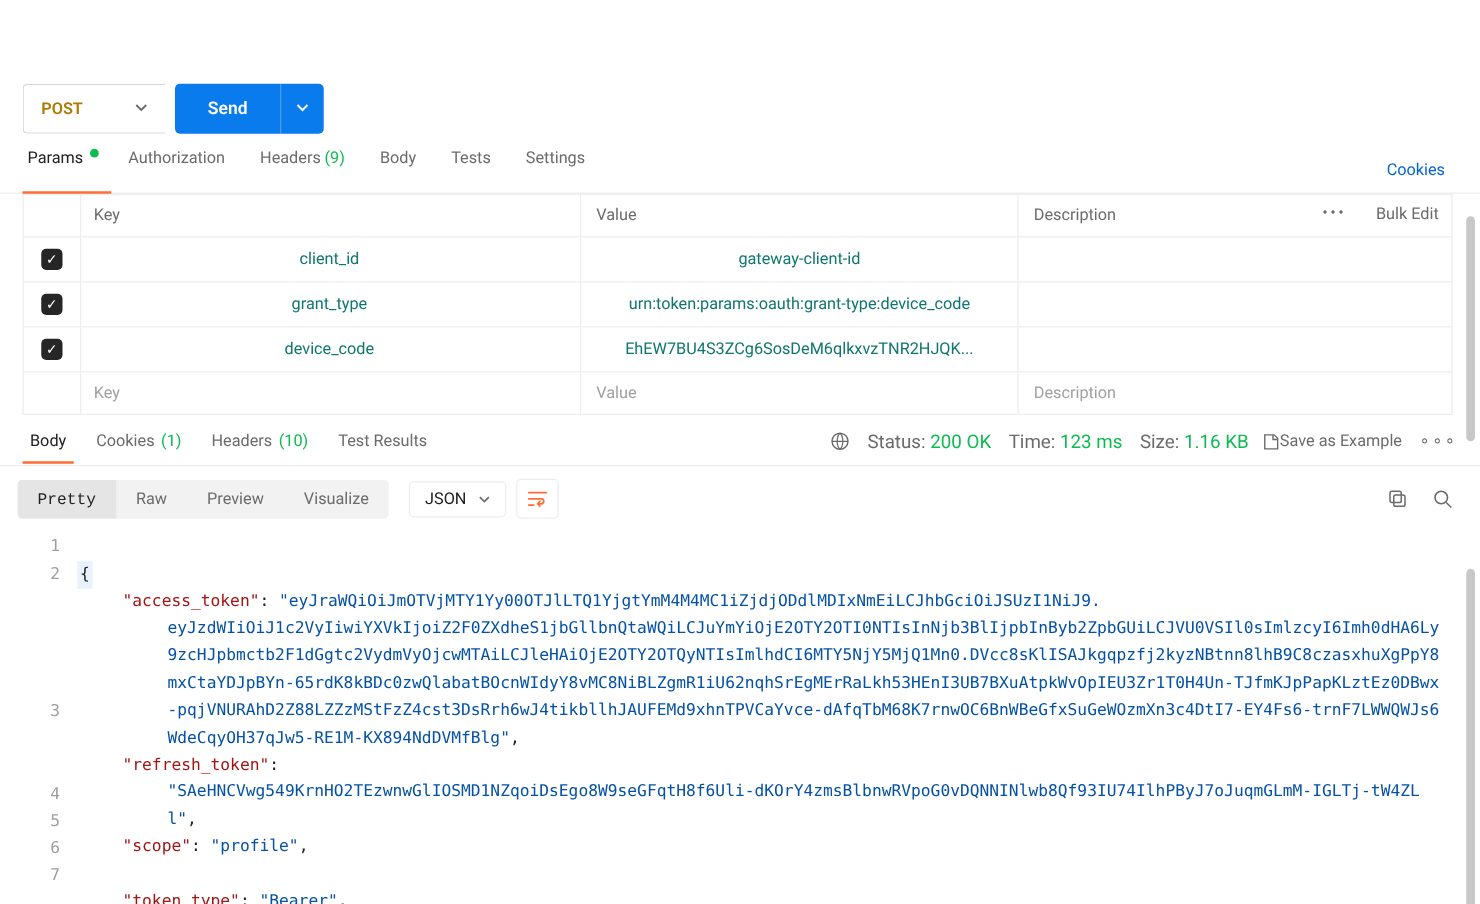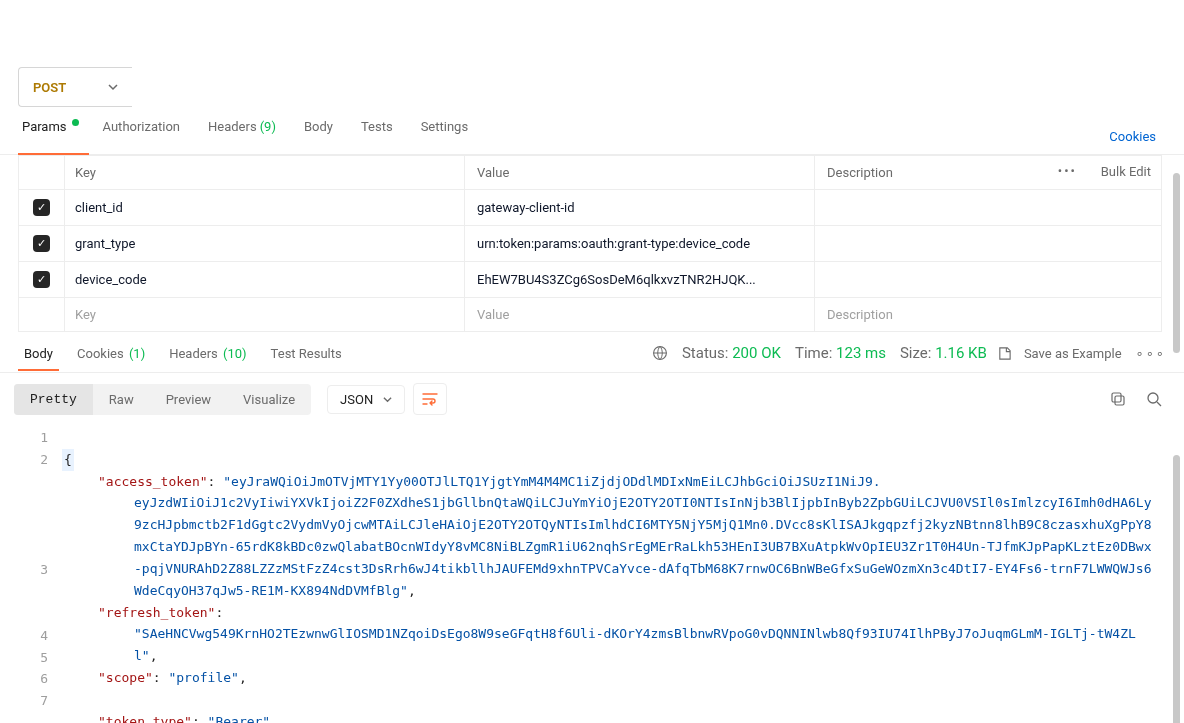--- a/index.html
+++ b/index.html
@@ -27,38 +27,38 @@
   .tab .count { color: #0cbb52; margin-left: 3px; }
   .tabs .spacer { flex: 1; }
   .cookies-link { color: #0265d2; font-size: 13px; padding-right: 10px; }
 
   
   .ptable { width: calc(100% - 40px); margin-left: 18px; border-collapse: collapse; }
   .ptable th, .ptable td { border: 1px solid #ededed; text-align: left; font-weight: 400; color: #6b6b6b; font-size: 13px; padding: 9px 12px; }
   .ptable th.keycol, .ptable td.keycol { width: 400px; padding-left: 10px; }
   .ptable th.valcol, .ptable td.valcol { width: 350px; }
   .ptable th.desc-head { position: relative; }
-  .ptable td.body-val { color: #0f172a; }
+  .ptable td.body-val { color: #0f766e; text-align: center; }
   .ptable .bulk { position: absolute; right: 10px; top: 8px; color: #6b6b6b; }
   .ptable .dots3 { position: absolute; right: 84px; top: 7px; color: #6b6b6b; letter-spacing: 2px; }
   .check-cell { width: 46px; text-align: center !important; }
   .cb { width: 17px; height: 17px; border-radius: 4px; background: #262626; color: #fff; display: inline-flex; align-items: center; justify-content: center; font-size: 11px; }
   .ptable .placeholder { color: #a0a0a0; }
 
   
   .resp-tabs { display: flex; align-items: center; padding: 12px 18px 0 12px; height: 40px; font-size: 13px; }
   .rtab { padding: 0 12px 10px 12px; color: #6b6b6b; cursor: pointer; position: relative; }
   .rtab.active { color: #212121; }
   .rtab.active::after { content:""; position:absolute; left:6px; right:6px; bottom:0; height:2px; background:#ff6c37;}
   .rtab .count { color: #0cbb52; margin-left:2px;}
   .resp-tabs .flex { flex:1; }
   .resp-meta { display:flex; align-items:center; gap:14px; color:#6b6b6b; font-size:15px; padding-bottom:10px;}
   .resp-meta .g { color:#0cbb52; }
   .resp-meta .ico { width:16px; height:16px; display:inline-block; }
-  .save-ex { display:flex; align-items:center; gap:12px; color:#6b6b6b; padding-bottom:10px; margin-left: 10px;}
+  .save-ex { display:flex; align-items:center; gap:0; color:#6b6b6b; padding-bottom:10px; margin-left: 10px;}
   .hdots { margin-left: 14px; padding-bottom:10px; color:#6b6b6b; letter-spacing:2px;}
   .resp-hr { border-top:1px solid #ededed; }
 
   
   .prettybar { display:flex; align-items:center; gap:0; padding: 10px 14px; }
   .seg { display:flex; background:#f2f2f2; border-radius:4px; overflow:hidden; }
   .seg .sbtn { padding: 8px 16px; color:#6b6b6b; font-size:13px; cursor:pointer; }
   .seg .sbtn.active { background:#e5e5e5; color:#212121;font-family:Liberation Mono, monospace; }
   .fmt-select { margin-left: 16px; border:1px solid #ededed; border-radius:4px; padding:6px 12px; font-size:13px; display:flex; align-items:center; gap:10px; color:#212121;}
   .wrapbtn { margin-left:8px; border:1px solid #ededed; border-radius:4px; width:34px; height:32px; display:flex; align-items:center; justify-content:center; color:#ff6c37;}
@@ -88,20 +88,29 @@
 <div class="wrap">
 
   <div class="urlrow">
     <div class="method-box">
       <span class="method-lbl">POST</span>
       <span class="method-chev">
         <svg width="10" height="10" viewBox="0 0 10 10">
             <path d="M1 3 L5 7 L9 3" stroke="#6b6b6b" stroke-width="1.5" fill="none"></path>
           </svg>
       </span>
+    </div>
+    <div class="send-btn">
+      <div class="send-main">Send</div>
+      <div class="send-div"></div>
+      <div class="send-chev">
+        <svg width="10" height="10" viewBox="0 0 10 10">
+            <path d="M1 3 L5 7 L9 3" stroke="#fff" stroke-width="1.6" fill="none"></path>
+          </svg>
+      </div>
     </div>
   </div>
 
   <div class="tabs">
     <div class="tab first active">
         <span>Params</span>
         <span class="dot"></span>
       </div>
     <div class="tab">Authorization</div>
     <div class="tab">

